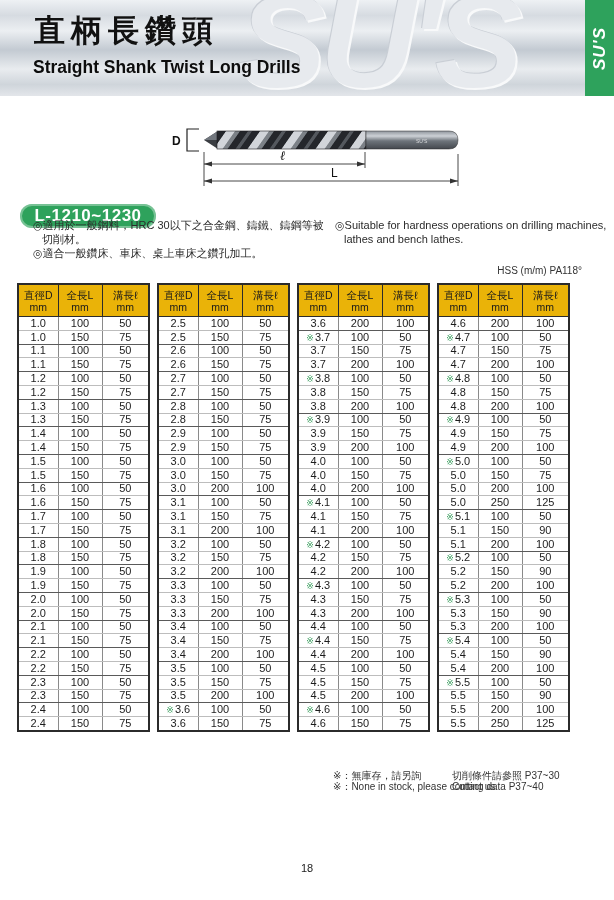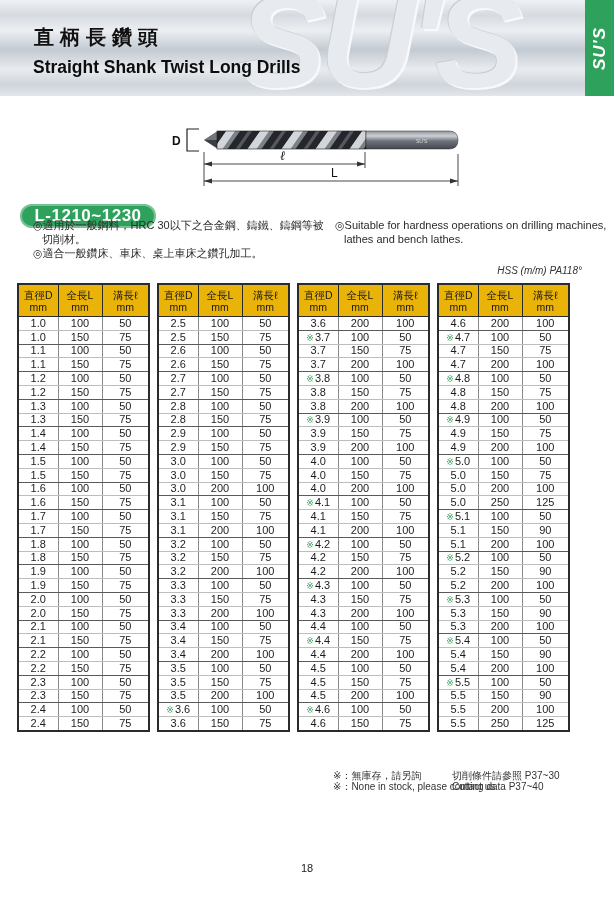--- a/index.html
+++ b/index.html
@@ -4,21 +4,21 @@
 <style>
   html,body{margin:0;padding:0;background:#ffffff;}
   .page{position:relative;width:614px;height:900px;background:#ffffff;overflow:hidden;
         font-family:"Liberation Sans","DejaVu Sans",sans-serif;color:#1e1e1e;}
 
   
   .header-band{position:absolute;left:0;top:0;width:585px;height:96px;overflow:hidden;
     background:linear-gradient(180deg,#eef1f4 0%,#d6dbe1 16%,#eceff2 32%,#c3cad2 52%,#e9ecef 72%,#cfd5db 88%,#e3e6ea 100%);}
   .watermark{position:absolute;left:238px;top:-34px;font-size:132px;font-weight:bold;font-style:italic;
     letter-spacing:-6px;color:#e7eaee;text-shadow:2px 2px 0 #f8f9fa,-1px -1px 0 #c9ced5;white-space:nowrap;}
-  .title-zh{position:absolute;left:34px;top:24px;font-size:20px;font-weight:bold;
+  .title-zh{position:absolute;left:34px;top:10px;font-size:31px;font-weight:bold;
     font-family:"DejaVu Serif","Liberation Serif",serif;letter-spacing:6px;color:#111;}
   .title-en{position:absolute;left:33px;top:57px;font-size:18px;font-weight:bold;color:#0d0d0d;
     transform:scaleX(.97);transform-origin:left;letter-spacing:0px;}
   .side-tab{position:absolute;left:585px;top:0;width:29px;height:96px;display:flex;
     align-items:center;justify-content:center;}
   .side-tab span{writing-mode:vertical-rl;transform:rotate(180deg);color:#fff;
     font-weight:bold;font-style:italic;font-size:17px;letter-spacing:1px;}
 
   
   .diagram{position:absolute;left:168px;top:114px;width:322px;height:84px;}
@@ -27,21 +27,21 @@
   .badge{position:absolute;left:20px;top:204px;width:136px;height:24px;border-radius:16px;
     display:flex;align-items:center;justify-content:center;color:#fff;font-weight:bold;
     font-size:17px;letter-spacing:.5px;box-shadow:inset 0 0 0 2px rgba(255,255,255,.35);}
 
   
   .note{position:absolute;top:219px;font-size:11px;line-height:13.5px;color:#2b2b2b;margin-left:17px;}
   .note div{padding-left:9px;text-indent:-9px;margin-bottom:1px;}
   .note-zh{left:16px;width:300px;}
   .note-en{left:318px;width:286px;}
   .spec-note{position:absolute;left:420px;top:265px;width:162px;text-align:right;
-    font-size:10px;color:#333;font-style:italic;}
+    font-size:10px;color:#333;}
 
   
   .tables-row{position:absolute;left:17px;top:283px;display:flex;gap:7px;}
   table.spec{border-collapse:collapse;width:131px;table-layout:fixed;
     border:2px solid #2b2b2b;background:#fff;}
   table.spec th{background:#eab308;border:1px solid #2b2b2b;font-weight:normal;
     font-size:10.5px;line-height:12px;padding:4px 0 3px 0;color:#1a1a1a;}
   table.spec td{border-left:1px solid #8a8a8a;border-bottom:1px solid #bdbdbd;
     text-align:center;font-size:11px;line-height:1;height:12.8px;padding:0;color:#1c1c1c;}
   table.spec tr.group-end td{border-bottom:1px solid #5a5a5a;}

